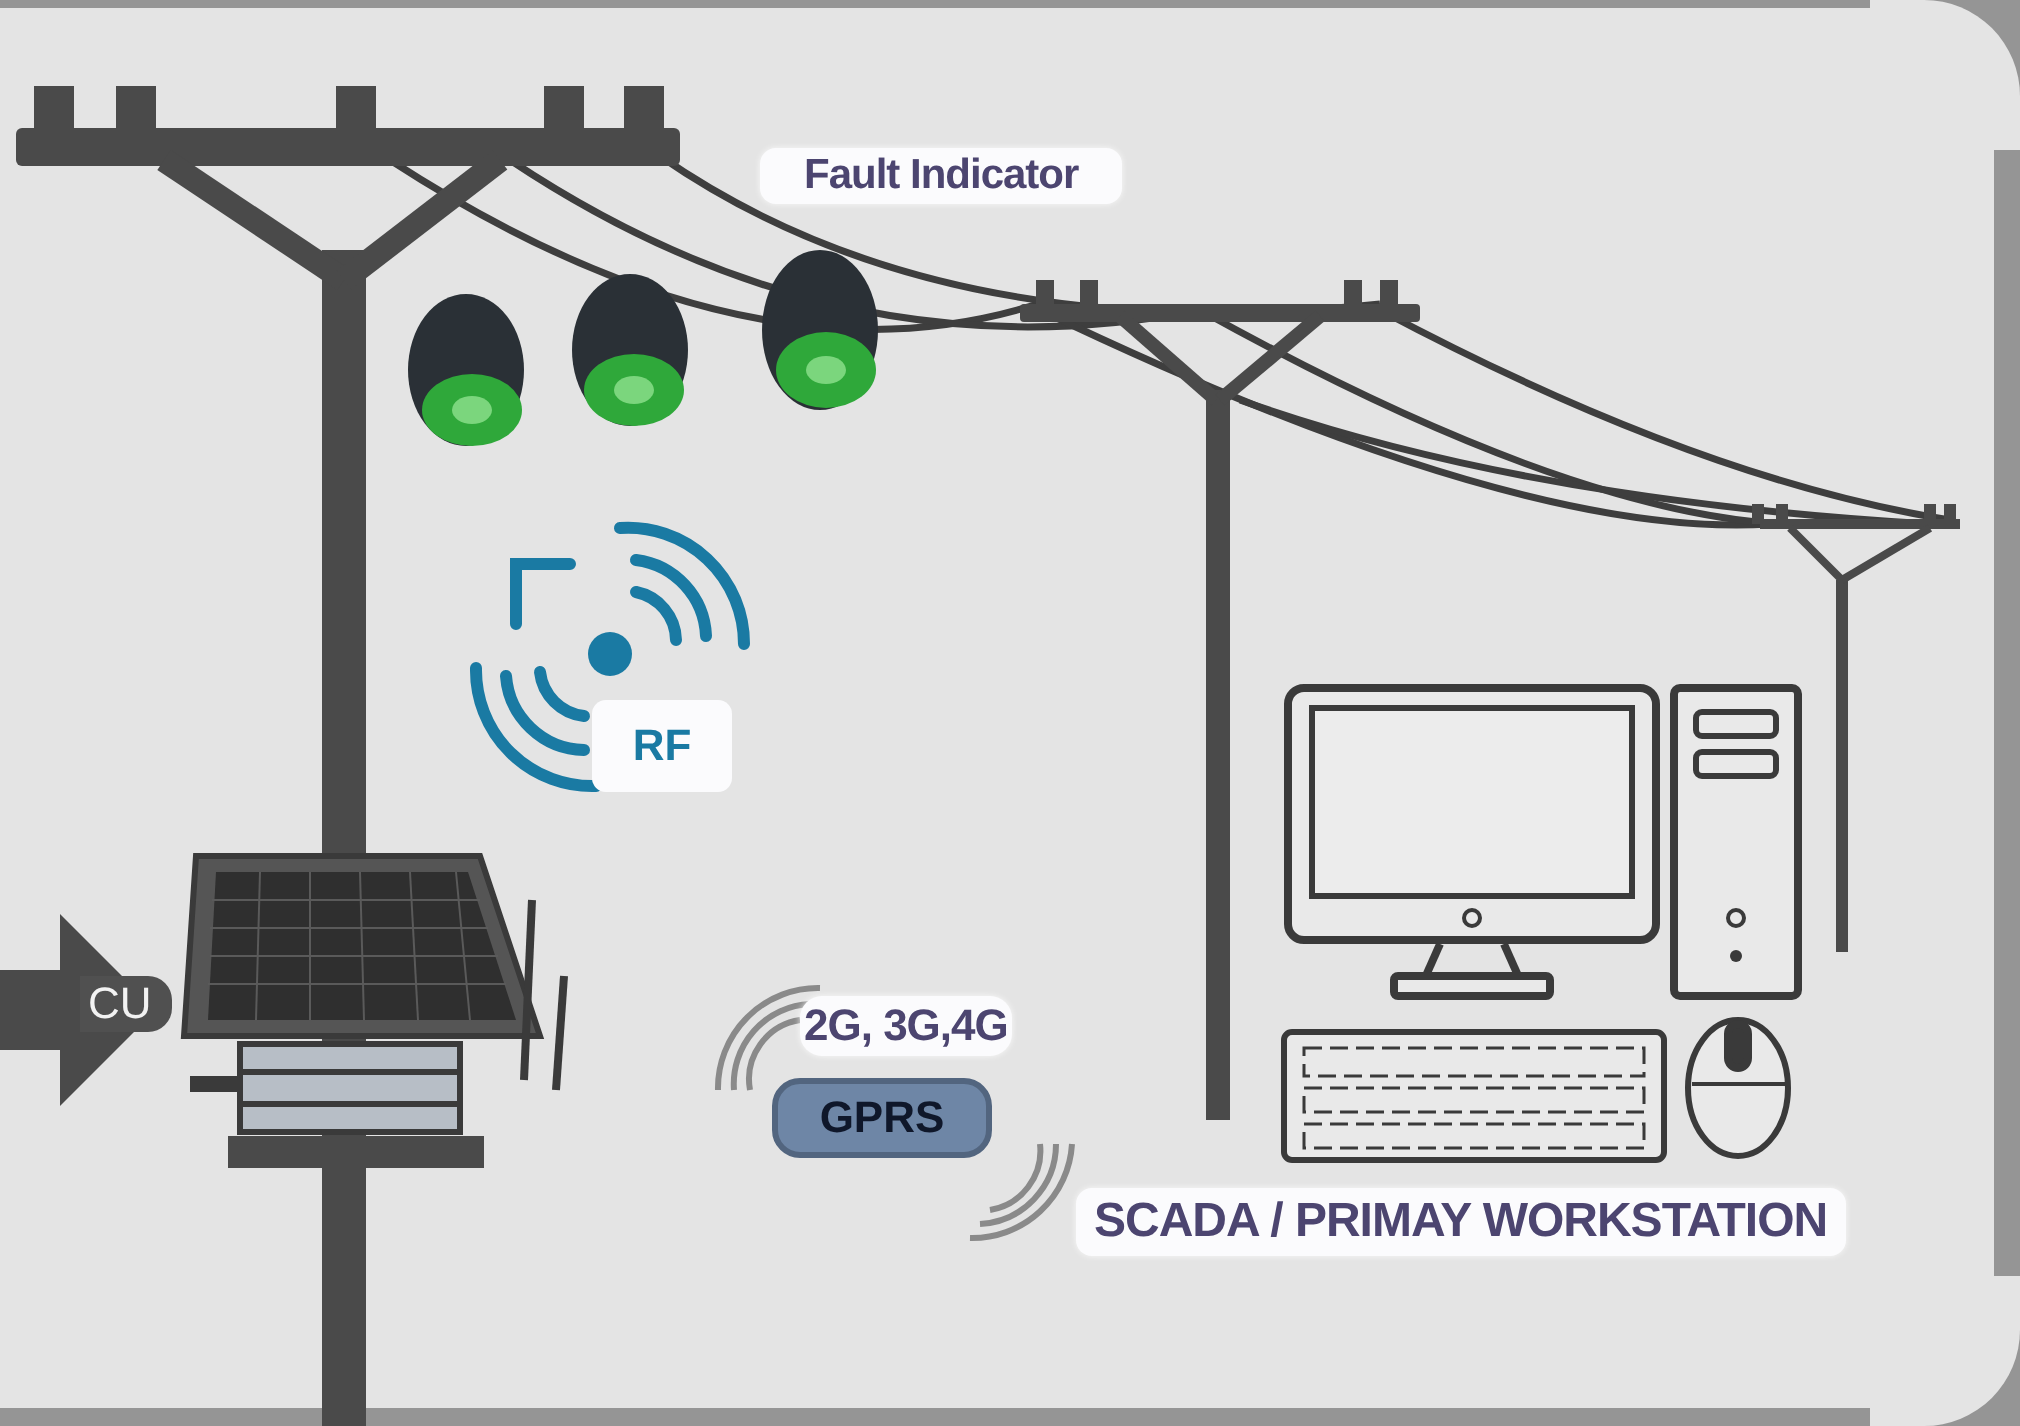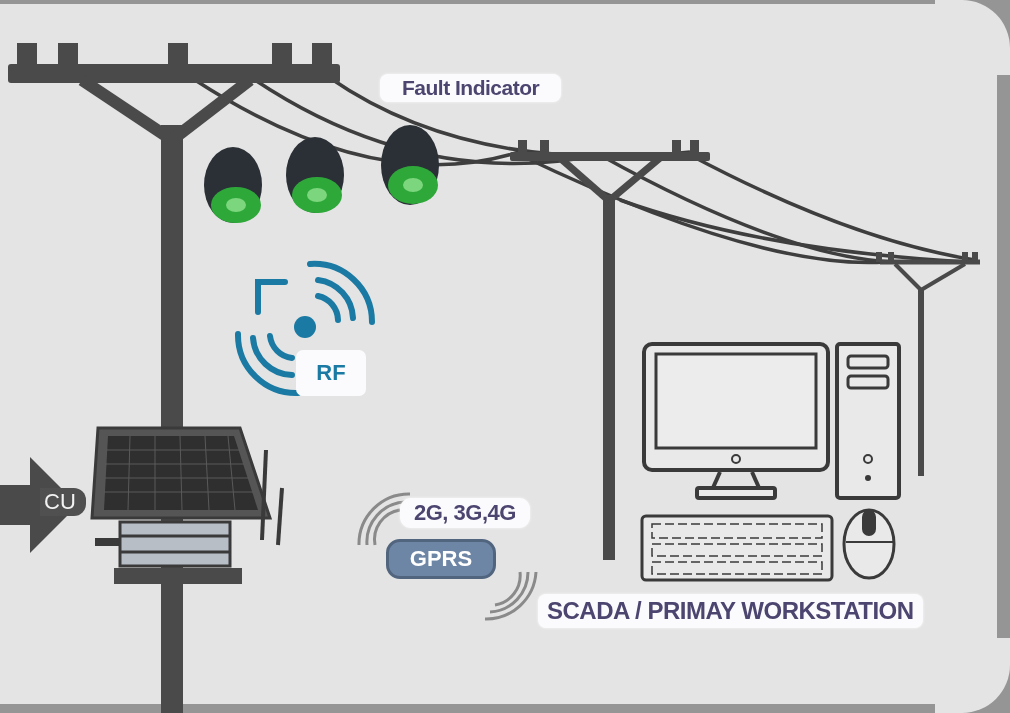--- a/index.html
+++ b/index.html
@@ -7,23 +7,23 @@
   .frame-top{position:absolute;left:0;top:0;width:945px;height:4px;background:#959595;}
   .frame-bottom{position:absolute;left:0;top:704px;width:945px;height:9px;background:#959595;}
   .frame-right{position:absolute;left:997px;top:58px;width:13px;height:590px;background:#959595;}
   .corner-tr{position:absolute;left:945px;top:0;width:65px;height:58px;background:#959595;}
   .corner-tr::after{content:"";position:absolute;left:-10px;top:0;width:75px;height:75px;background:#e4e4e4;border-top-right-radius:48px;}
   .corner-br{position:absolute;left:945px;top:648px;width:65px;height:65px;background:#959595;}
   .corner-br::after{content:"";position:absolute;left:-10px;top:-10px;width:75px;height:75px;background:#e4e4e4;border-bottom-right-radius:48px;}
   svg.scene{position:absolute;left:0;top:0;}
   .label{position:absolute;background:#fbfbfd;border-radius:8px;color:#4c4570;font-weight:bold;letter-spacing:-0.5px;white-space:nowrap;box-shadow:0 0 3px rgba(255,255,255,0.8);}
   .lbl-fault{left:380px;top:74px;padding:2px 22px;font-size:21px;}
-  .lbl-net{left:400px;top:498px;padding:2px 14px;font-size:22px;border-radius:11px;}
+  .lbl-net{left:400px;top:498px;padding:2px 2px;font-size:22px;border-radius:11px;}
   .lbl-scada{left:538px;top:594px;padding:3px 9px;font-size:24px;}
-  .gprs-pill{position:absolute;left:386px;top:539px;width:110px;height:40px;border-radius:14px;background:#6e86a6;border:3px solid #52657f;box-sizing:border-box;display:flex;align-items:center;justify-content:center;color:#ffffff;font-weight:bold;font-size:22px;letter-spacing:0;}
+  .gprs-pill{position:absolute;left:386px;top:539px;width:110px;height:40px;border-radius:14px;background:#6e86a6;border:3px solid #52657f;box-sizing:border-box;display:flex;align-items:center;justify-content:center;color:#0f172a;font-weight:bold;font-size:22px;letter-spacing:0;}
   .rf-tag{position:absolute;left:296px;top:350px;width:70px;height:46px;border-radius:7px;background:#fbfbfd;color:#1a7aa3;font-weight:bold;font-size:22px;display:flex;align-items:center;justify-content:center;}
   .cu-arrow{position:absolute;left:0;top:457px;width:80px;height:96px;}
   .cu-text{position:absolute;left:0;top:488px;padding:1px 10px 1px 4px;background:#505050;color:#f2f2f2;border-radius:0 12px 12px 0;font-weight:normal;font-size:22px;margin-left:40px;}
 </style>
 </head>
 <body>
 
 <div class="frame-top"></div>
 <div class="frame-bottom"></div>
 <div class="frame-right"></div>

